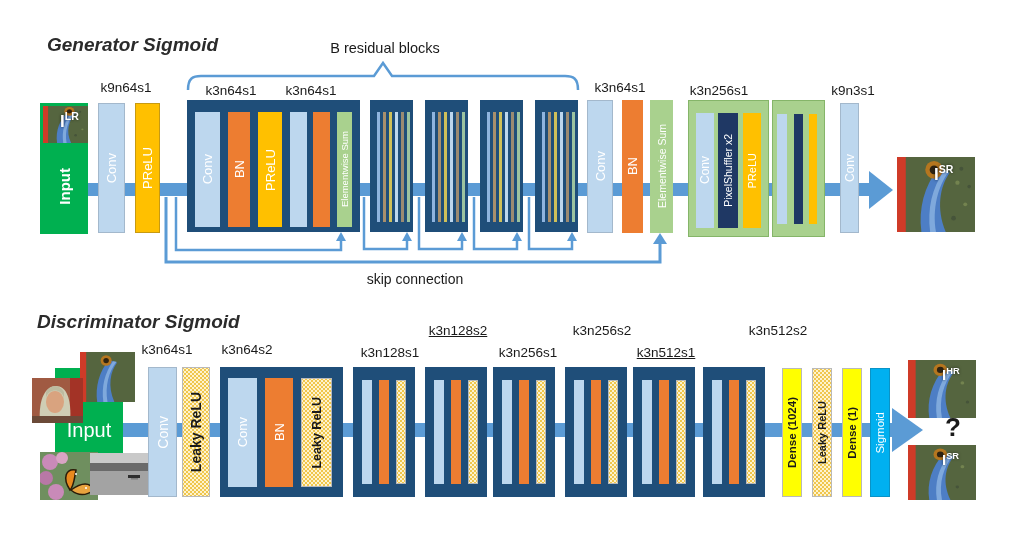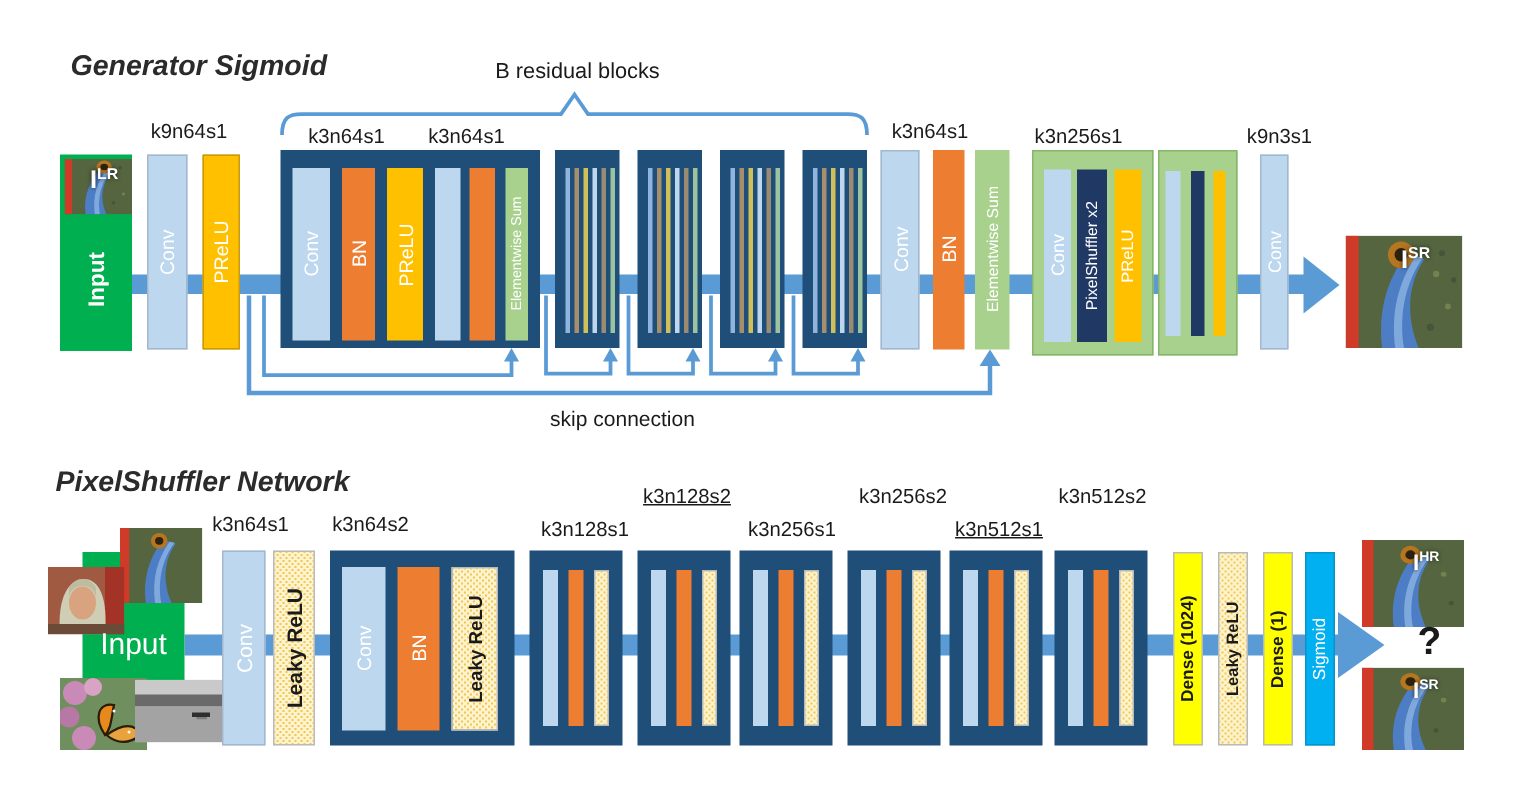--- a/index.html
+++ b/index.html
@@ -174,30 +174,30 @@
     <path d="M42,12 C28,30 22,52 25,76 L50,76 C40,52 44,30 54,16 Z" fill="#4d7ec5"></path>
     <path d="M48,14 C36,32 31,52 34,76 L40,76 C36,52 42,30 53,15 Z" fill="#7fa9dc"></path>
     <circle cx="38" cy="13" r="9" fill="#b5761f"></circle>
       <circle cx="38" cy="13" r="4.5" fill="#2e2312"></circle>
   </svg>
 </div>
 <div class="imglabel" style="left:934px;top:163px;font-size:17px;"><span>I</span><sup>SR</sup></div>
 
 <div class="caption" style="left:345px;top:271px;width:140px;font-size:14px;">skip connection</div>
 
-<div class="title" style="left:37px;top:311px;">PixelShuffler Network</div>
+<div class="title" style="left:37px;top:311px;">Discriminator Sigmoid</div>
 
 <div class="klabel" style="left:167px;top:342px;">k3n64s1</div>
 <div class="klabel" style="left:247px;top:342px;">k3n64s2</div>
 <div class="klabel" style="left:390px;top:345px;">k3n128s1</div>
 <div class="klabel" style="left:458px;top:323px;text-decoration:underline;">k3n128s2</div>
 <div class="klabel" style="left:528px;top:345px;">k3n256s1</div>
 <div class="klabel" style="left:602px;top:323px;">k3n256s2</div>
 <div class="klabel" style="left:666px;top:345px;text-decoration:underline;">k3n512s1</div>
-<div class="klabel" style="left:735px;top:323px;">k3n512s2</div>
+<div class="klabel" style="left:778px;top:323px;">k3n512s2</div>
 
 <div class="flow" style="left:123px;top:423px;width:770px;height:14px;"></div>
 <div class="arrowhead" style="left:892px;top:408px;border-left:31px solid #5b9bd5;border-top:22px solid transparent;border-bottom:22px solid transparent;"></div>
 
 <div class="abs z1" style="left:55px;top:368px;width:68px;height:87px;background:#00b050;"></div>
 <div class="imgbox z1" style="left:80px;top:352px;width:55px;height:50px;">
   <svg viewBox="0 0 80 76" preserveAspectRatio="none">
     <rect width="80" height="76" fill="#55653f"></rect>
       <rect width="9" height="76" fill="#cf3b28"></rect>
     <path d="M42,12 C28,30 22,52 25,76 L50,76 C40,52 44,30 54,16 Z" fill="#4d7ec5"></path>

